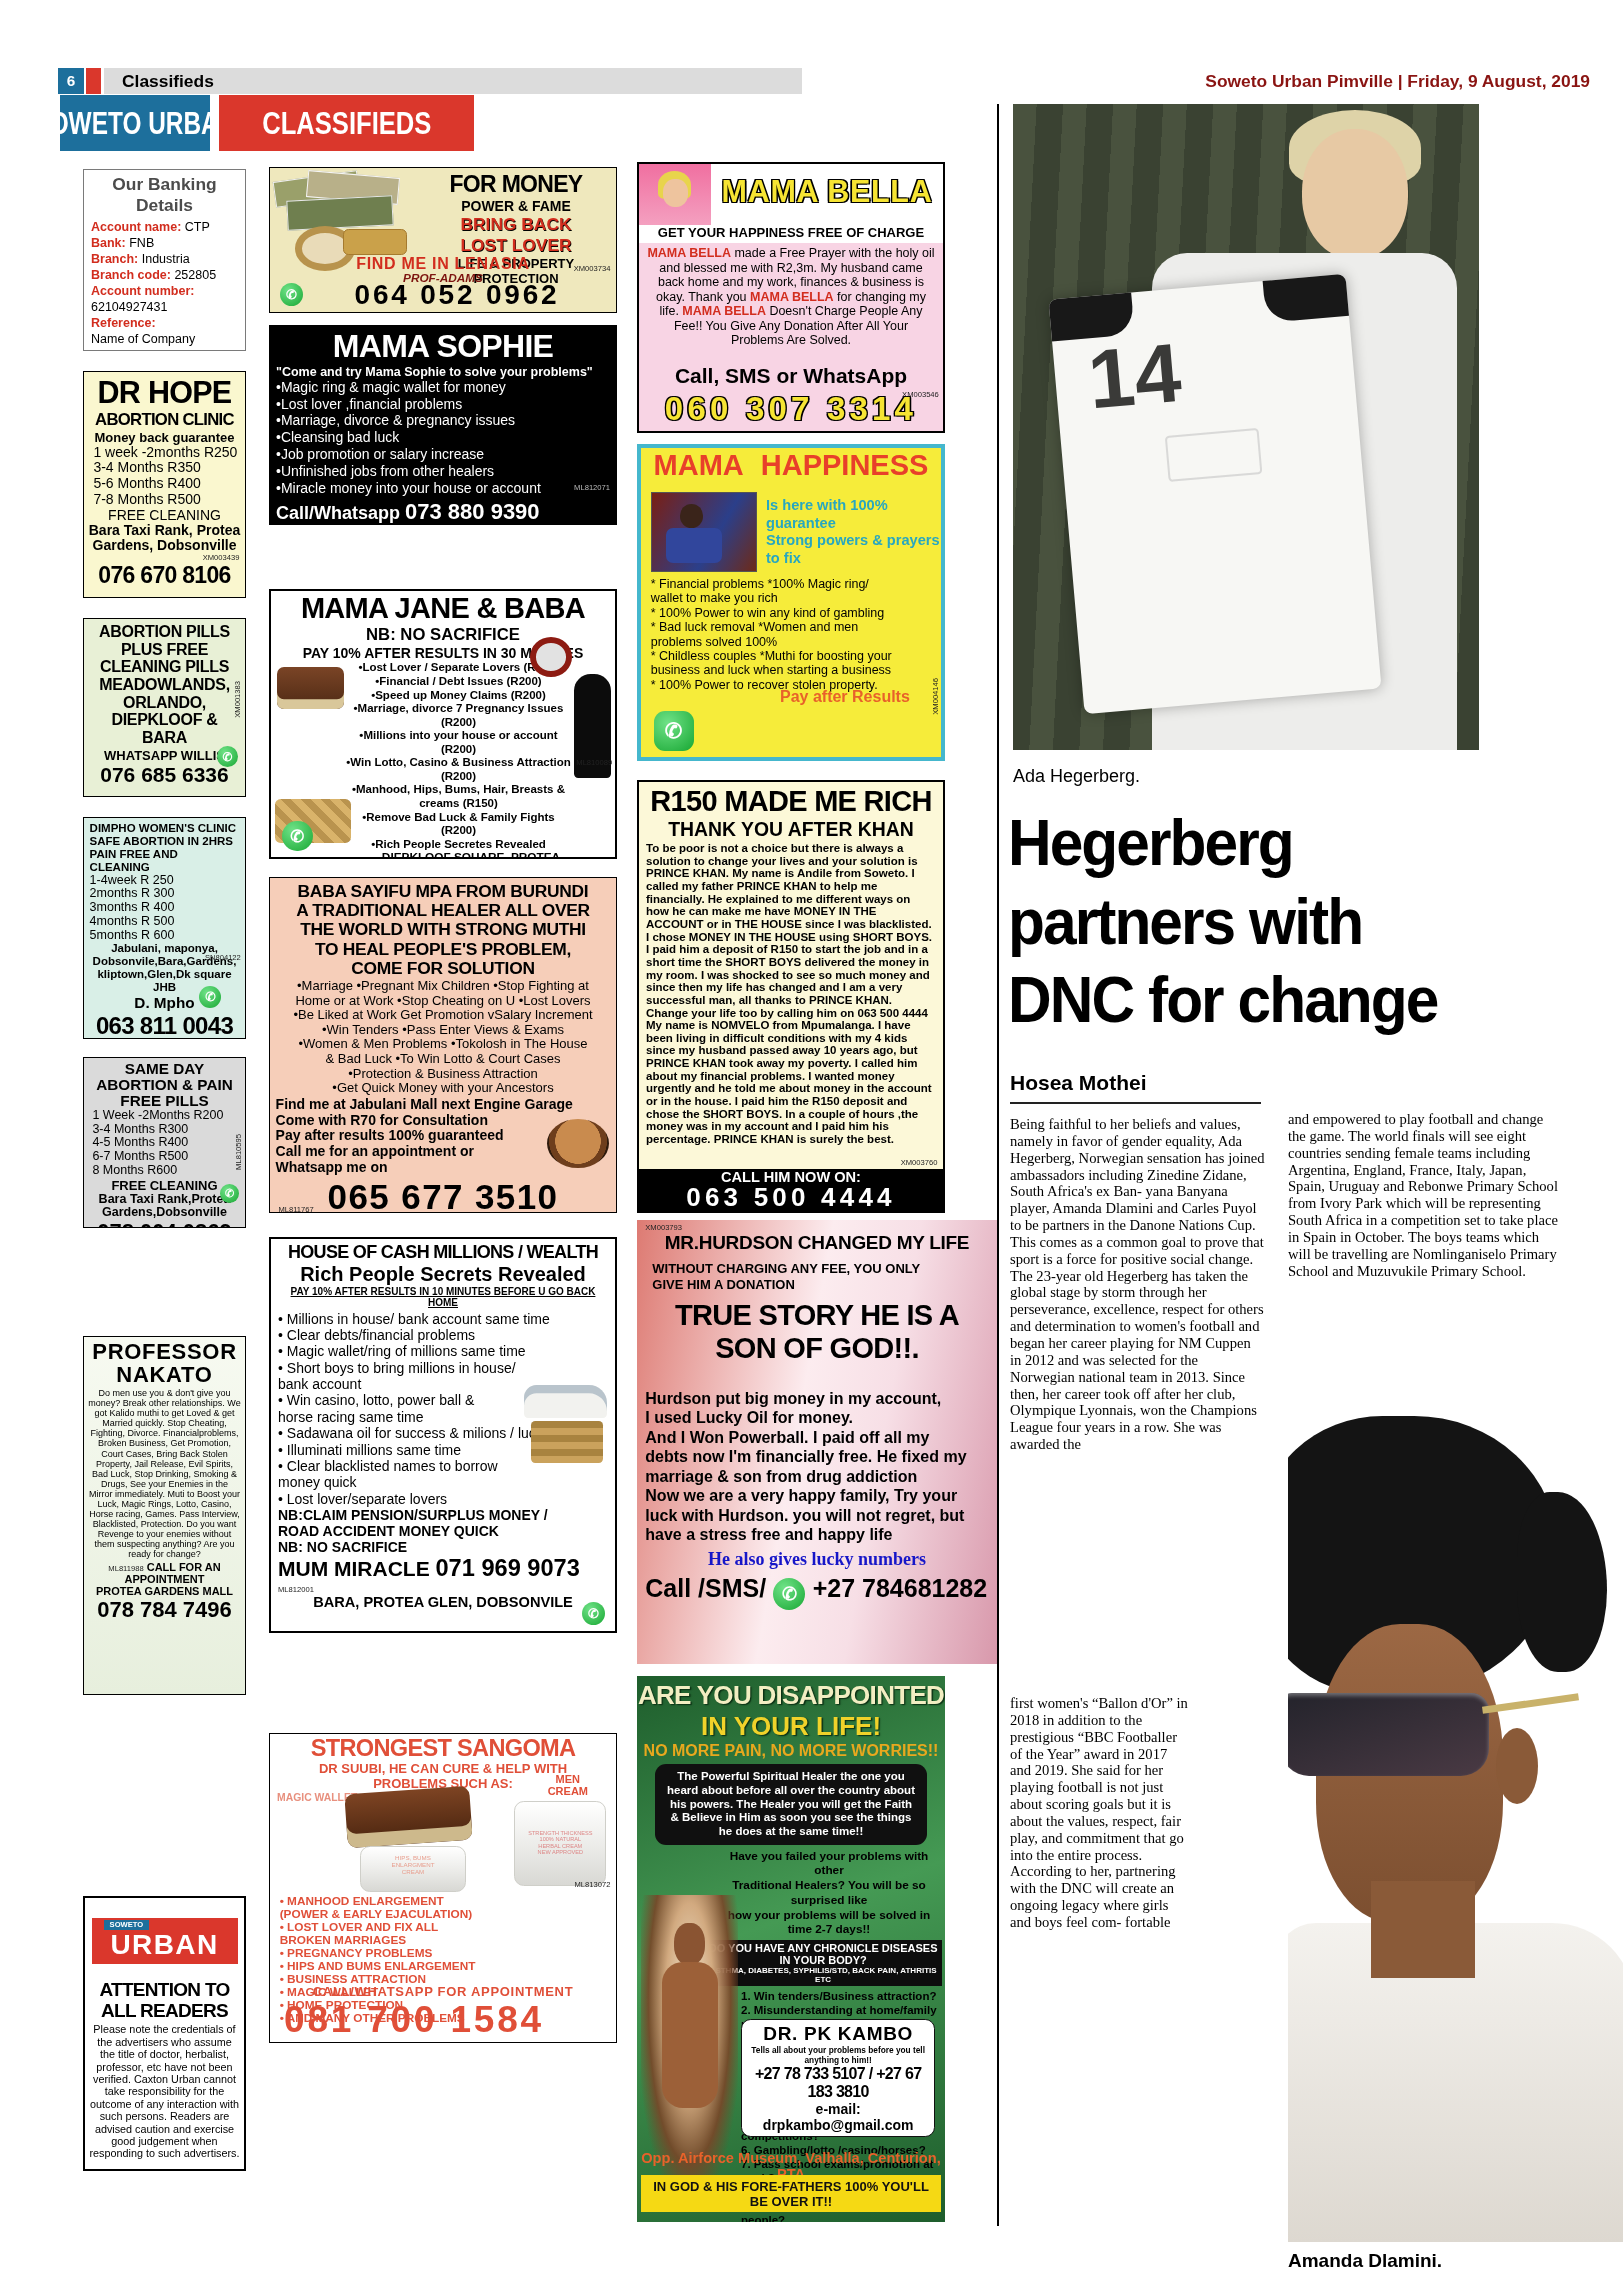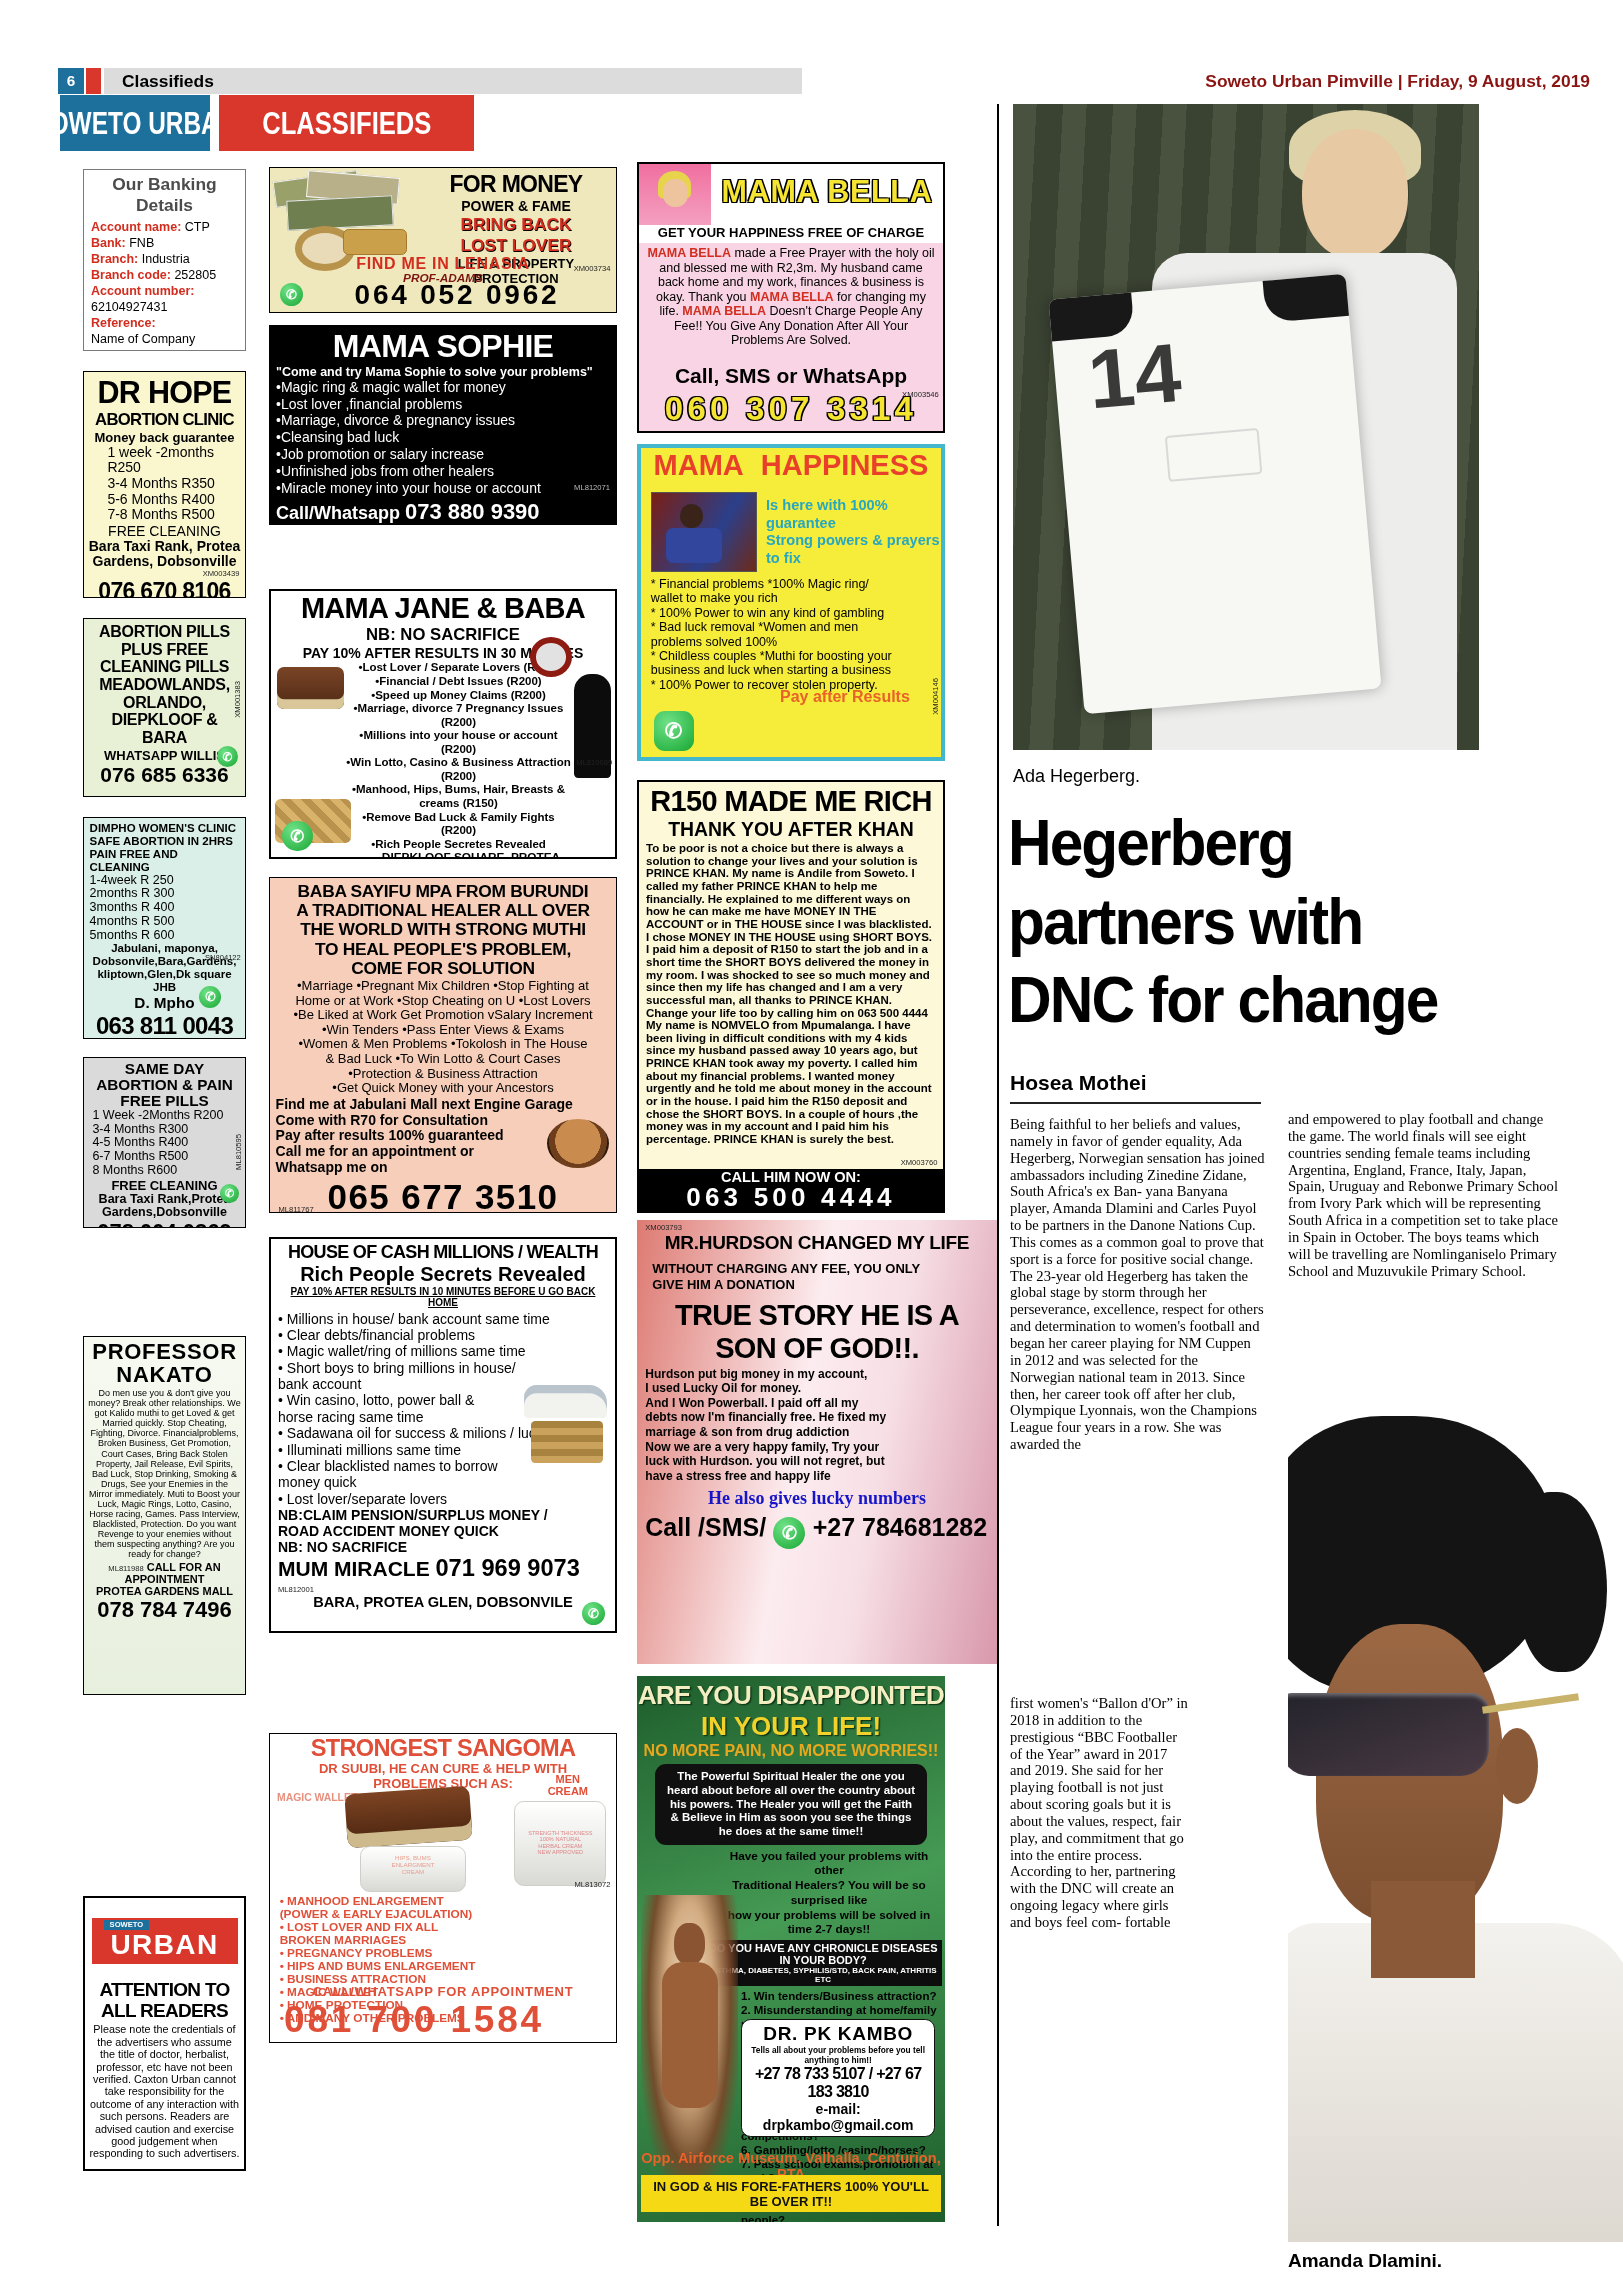--- a/index.html
+++ b/index.html
@@ -49,21 +49,21 @@
     <div><span class="b red">Reference:</span> <span></span></div>
     <div><span class="b red"></span> <span>Name of Company</span></div>
     <div><span class="b red"></span> <span>or Depositor</span></div>
   </div>
 </div>
 
 <div class="box bd2 c" style="left:83px;top:371px;width:163px;height:227px;background:#faf7cf;padding:2.8px 1.4px">
   <div class="b" style="font-size:30.5px;letter-spacing:-0.7px">DR HOPE</div>
   <div class="b" style="font-size:16.7px;letter-spacing:-0.7px">ABORTION CLINIC</div>
   <div class="b" style="font-size:13px">Money back guarantee</div>
-  <div class="pre" style="font-size:14px;text-align:left;padding-left:22px;line-height:1.12">1 week -2months R250
+  <div class="pre" style="font-size:14px;text-align:left;padding-left:8px;line-height:1.12">1 week -2months R250
 3-4 Months R350
 5-6 Months R400
 7-8 Months R500</div>
   <div style="font-size:14px">FREE CLEANING</div>
   <div class="b pre" style="font-size:14px;line-height:1.05">Bara Taxi Rank, Protea
 Gardens, Dobsonville</div>
   <div class="reg" style="text-align:right;padding-right:4.2px">XM003439</div>
   <div class="b" style="font-size:23px;letter-spacing:-0.7px">076 670 8106</div>
 </div>
 
@@ -335,21 +335,21 @@
   </div>
 </div>
 
 <div class="box" style="left:637px;top:1220px;width:360px;height:444px;background:linear-gradient(100deg,#dd7a72,#fcecef 45%,#f7dfe6 65%,#d898ab);padding:2.8px 8.3px">
   <div class="reg">XM003793</div>
   <div class="b c" style="font-size:19px;letter-spacing:-0.3px">MR.HURDSON CHANGED MY LIFE</div>
   <div class="b pre" style="font-size:13px;line-height:1.25;margin:7px 0 0 7px">WITHOUT CHARGING ANY FEE, YOU ONLY
 GIVE HIM A DONATION</div>
   <div class="b pre c" style="font-size:29px;line-height:1.15;margin-top:5.6px;letter-spacing:-0.7px">TRUE STORY HE IS A
 SON OF GOD!!.</div>
-  <div class="b pre" style="font-size:12px;line-height:1.22;margin-top:1px">Hurdson put big money in my account,
+  <div class="b pre" style="font-size:16px;line-height:1.22;margin-top:23px">Hurdson put big money in my account,
 I used Lucky  Oil for money.
 And I Won Powerball. I paid off all my
 debts now I'm financially free. He fixed my
 marriage &amp; son from drug addiction
 Now we are a very happy family, Try your
 luck with Hurdson. you will not regret, but
 have a stress free and happy life</div>
   <div class="b c" style="font-size:18px;color:#1616c8;margin-top:4.2px;font-family:'Liberation Serif',serif">He also gives lucky numbers</div>
   <div style="position:relative;margin-top:4.2px;height:36px">
     <span class="b" style="font-size:25px">Call /SMS/</span>

